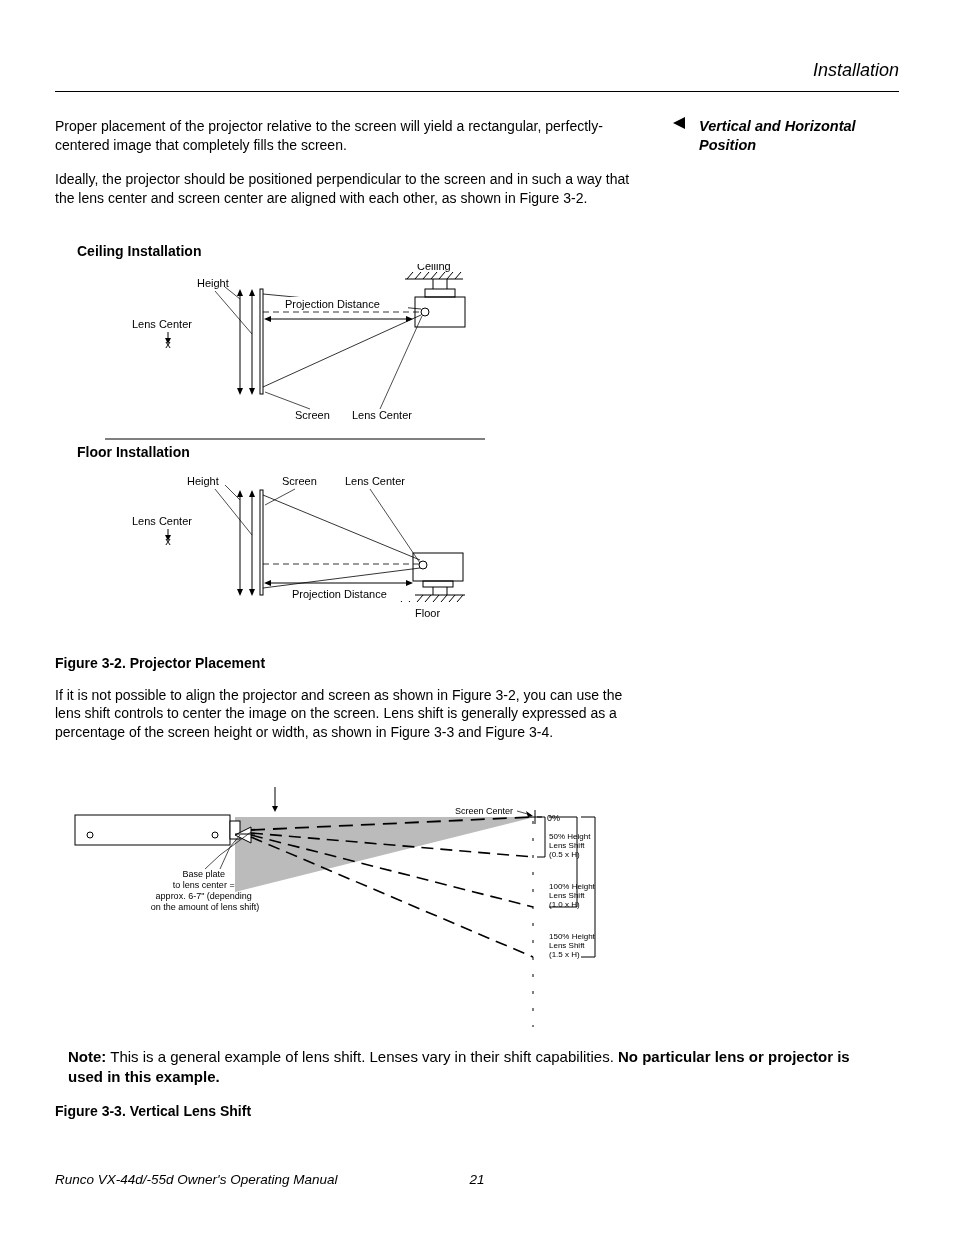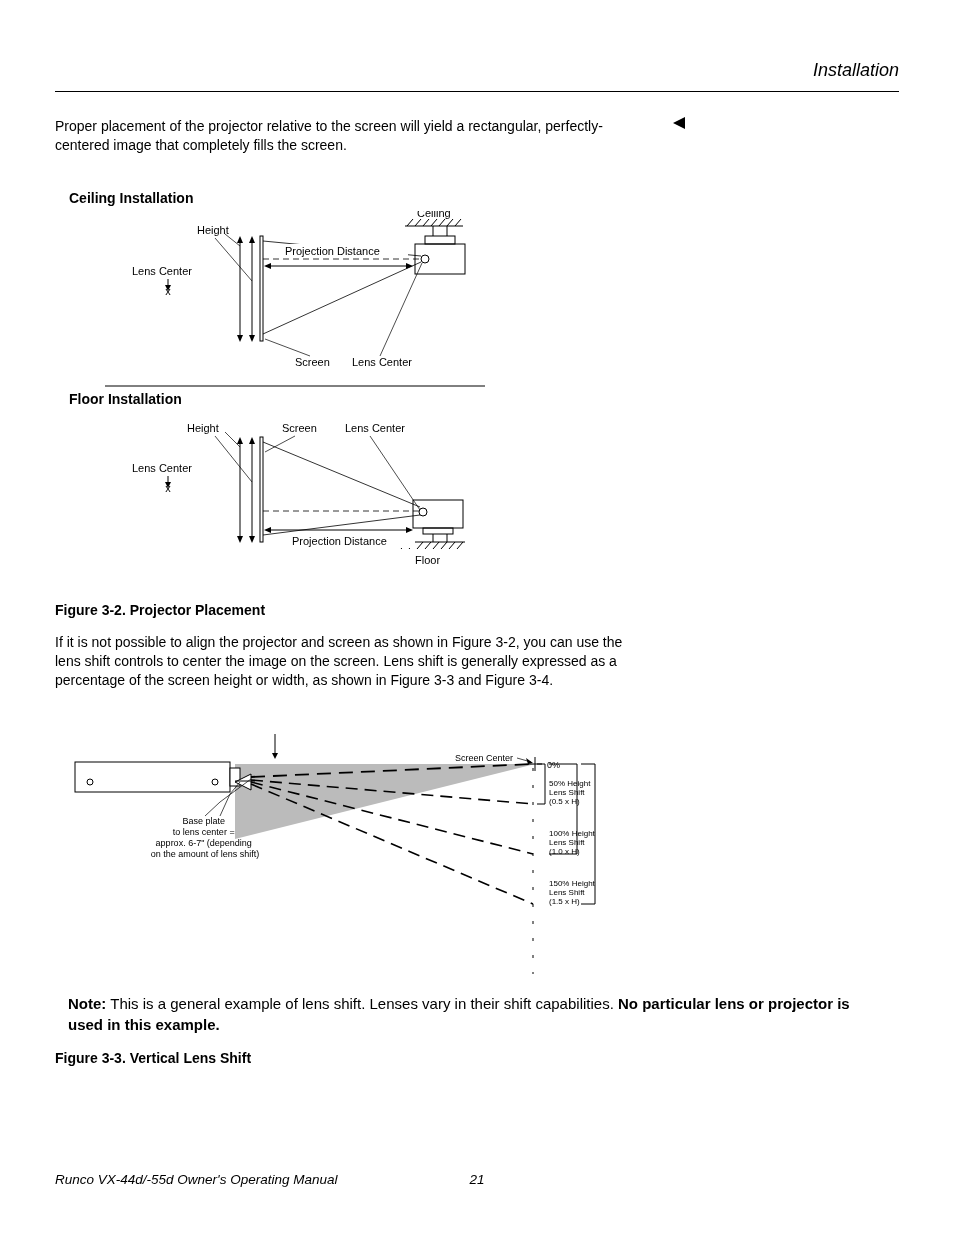--- a/index.html
+++ b/index.html
@@ -50,21 +50,21 @@
     }
     .arrow-left {
       display: inline-block;
       flex-shrink: 0;
     }
     .arrow-left svg { display: block; }
     .diagram-title {
       font-weight: bold;
       font-size: 14px;
       margin-bottom: 5px;
-      margin-left: 14px;
+      margin-left: 22px;
     }
     .figure-caption {
       font-weight: bold;
       font-size: 14px;
       margin: 15px 0;
     }
     .note-text {
       font-size: 15px;
       line-height: 1.35;
       margin: 15px 13px;
@@ -86,28 +86,30 @@
   </style>
 </head>
 <body>
 
 <div class="header-section">Installation</div>
 <div class="header-rule"></div>
 
 <div class="content-row">
   <div class="main-col">
     <p class="para">Proper placement of the projector relative to the screen will yield a rectangular, perfectly-centered image that completely fills the screen.</p>
+    <p class="para">Ideally, the projector should be positioned perpendicular to the screen and in such a way that the lens center and screen center are aligned with each other, as shown in Figure 3-2.</p>
   </div>
   <div class="side-col">
     <div class="side-heading">
       <span class="arrow-left">
         <svg width="18" height="12" viewBox="0 0 18 12">
             <polygon points="0,6 12,0 12,12" fill="black"></polygon>
           </svg>
       </span>
+      <span>Vertical and Horizontal Position</span>
     </div>
   </div>
 </div>
 
 <div>
   <div class="diagram-title">Ceiling Installation</div>
   <svg class="diagram-svg" width="430" height="180" viewBox="0 0 430 180">
 
     <g stroke="black" stroke-width="1">
       <line x1="350" y1="15" x2="408" y2="15"></line>

